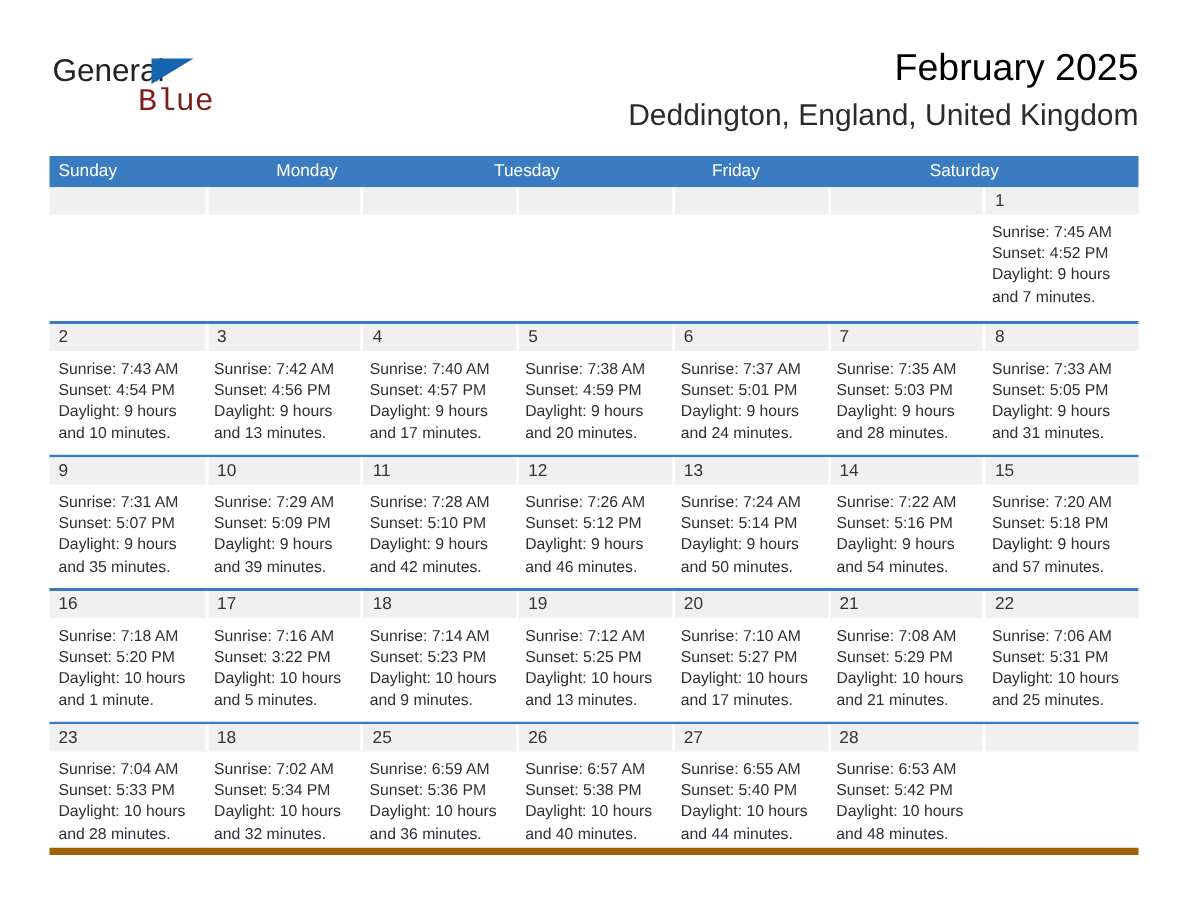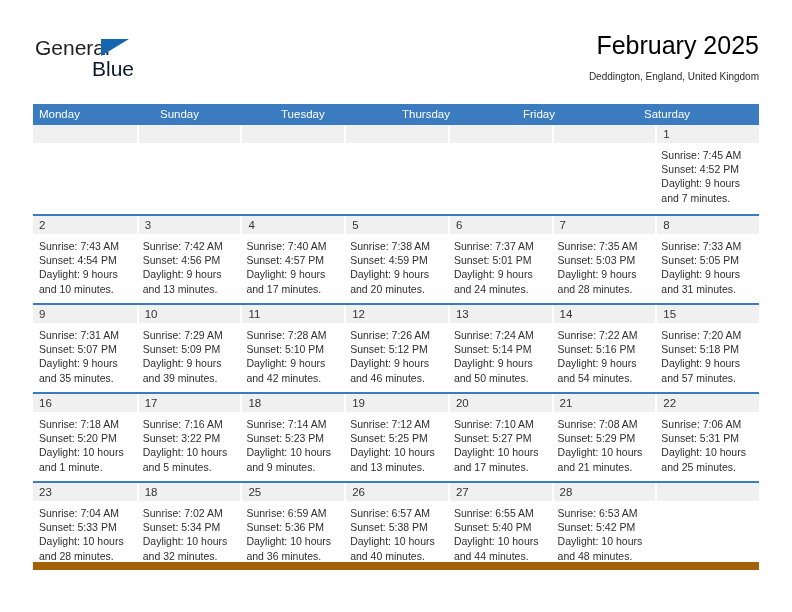--- a/index.html
+++ b/index.html
@@ -56,40 +56,40 @@
     width: 0;
     height: 0;
     border-left: 28px solid #1565b0;
     border-bottom: 17px solid transparent;
   }
   .logo-blue {
     position: absolute;
     left: 59px;
     top: 21px;
     font-size: 21px;
-    font-family: Liberation Sans, sans-serif;
-    color: #0f172a;
+    font-family: Liberation Mono, monospace;
+    color: #7f1d1d;
     line-height: 24px;
   }
 
   .titles {
     position: absolute;
     right: 0;
     top: 0;
     text-align: right;
   }
   .cal-title {
     font-size: 25px;
     color: #000000;
     line-height: 30px;
     white-space: nowrap;
   }
   .cal-subtitle {
     margin-top: 8px;
-    font-size: 10px;
+    font-size: 20px;
     color: #2b2b2b;
     line-height: 18px;
     white-space: nowrap;
   }
 
   
   .calendar {
     position: absolute;
     left: 33px;
     top: 104px;
@@ -115,21 +115,22 @@
   .week {
     display: flex;
     height: 89px;
     border-top: 2px solid #3b7bbf;
     box-sizing: border-box;
   }
   .week:first-of-type {
     border-top: none;
   }
   .week.last {
-    border-bottom: 8px solid #a16207;
+    border-bottom: 5px solid #a16207;
+    justify-content: flex-end;
   }
 
   .cell {
     flex: 1 1 0;
     min-width: 0;
     box-sizing: border-box;
     background: #ffffff;
     position: relative;
   }
   .cell .daynum-band {
@@ -177,24 +178,23 @@
 
     <div class="titles">
       <div class="cal-title">February 2025</div>
       <div class="cal-subtitle">Deddington, England, United Kingdom</div>
     </div>
 
   </div>
 
   <div class="calendar">
     <div class="dow-row" id="dow-row">
+        <div class="dow">Sunday</div>
         <div class="dow">Monday</div>
-        <div class="dow">Sunday</div>
         <div class="dow">Tuesday</div>
-        <div class="dow">Thursday</div>
         <div class="dow">Friday</div>
         <div class="dow">Saturday</div>
       </div>
     <div id="weeks-container">
         <div class="week">
           <div class="cell empty">
             <div class="daynum-band">
               <span class="daynum"></span>
             </div>
             <div class="cell-body"></div>

